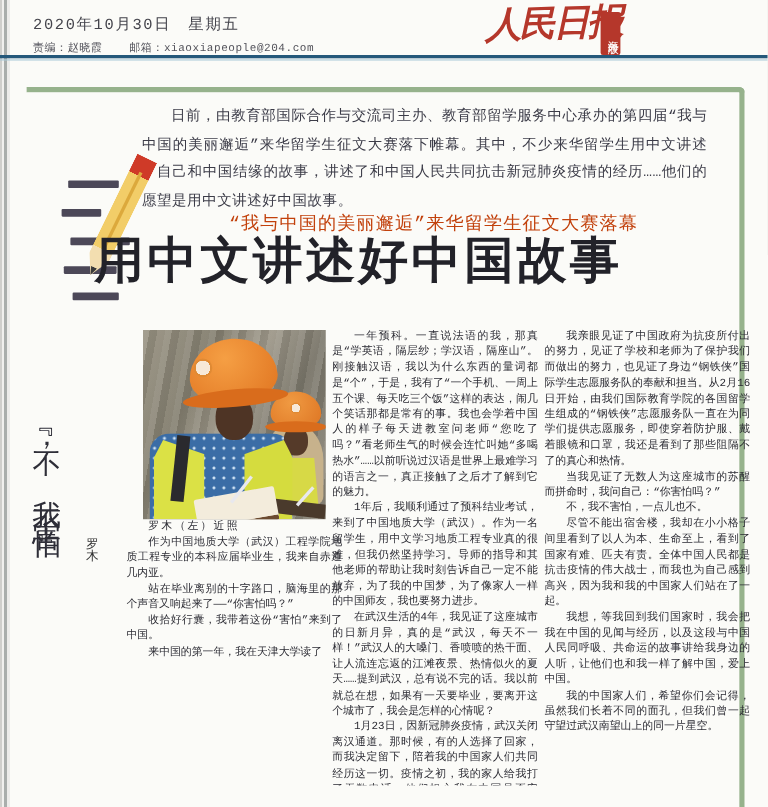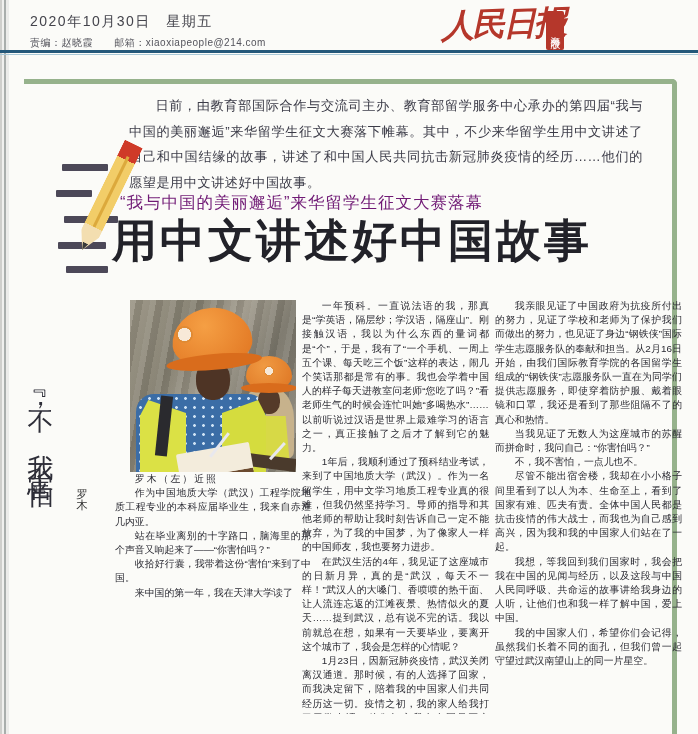--- a/index.html
+++ b/index.html
@@ -1,17 +1,17 @@
 <!DOCTYPE html>
 <html><head>
 <meta charset="utf-8">
 <style>
   html,body{margin:0;padding:0;background:#e9e9e6;}
   #page{position:relative;width:698px;height:734px;background:#fbfbf8;overflow:hidden;
-        font-family:Liberation Sans, sans-serif;color:#2c2c34;}
+        font-family:Liberation Mono, monospace;color:#2c2c34;}
   
   #scan-edge{position:absolute;left:0;top:0;bottom:0;width:14px;
     background:linear-gradient(to right,#cfcfcc 0 2px,#f0f0ee 2px 4px,#a9aeac 4px 6px,#ececea 6px 9px,#fbfbf8 9px);}
   
   .date-line{position:absolute;left:30px;top:13px;font-size:14px;letter-spacing:1.5px;color:#44444c;}
   .editor-line{position:absolute;left:30px;top:36px;font-size:10px;color:#54545c;letter-spacing:.5px;}
   .editor-line span{margin-right:18px;}
   .masthead{position:absolute;left:441px;top:7px;font-size:33px;font-weight:bold;font-style:italic;
     color:#b5372b;letter-spacing:-2px;transform:rotate(-2deg);line-height:1;}
   .edition-badge{position:absolute;left:546px;top:11px;width:18px;height:39px;background:#b5372b;
@@ -34,23 +34,23 @@
   .b4{left:4px;top:96px;width:48px;}
   .b5{left:12px;top:120px;width:42px;}
   .pencil{position:absolute;left:44px;top:-8px;width:20px;height:118px;transform:rotate(26deg);
     background:linear-gradient(to bottom,#cf3a28 0 15%,#f2cd68 15% 55%,#e8b94e 55% 78%,#f3debO 78%);
     background:linear-gradient(to bottom,#cf3a28 0 15%,#f2cd68 15% 78%,#f3deb0 78% 100%);
     clip-path:polygon(0 0,100% 0,100% 84%,50% 100%,0 84%);}
   .pencil-stripe{position:absolute;left:9px;top:14px;width:3px;height:78px;background:#dca93c;}
   .pencil-lead{position:absolute;left:7px;bottom:0;width:6px;height:8px;background:#3a3a3a;
     clip-path:polygon(0 0,100% 0,50% 100%);}
   
-  .kicker{position:absolute;left:120px;top:192px;width:460px;text-align:left;font-size:16.5px;
-    color:#701a75;letter-spacing:1px;}
-  .headline{position:absolute;left:86px;top:212px;width:532px;text-align:center;font-size:45px;
+  .kicker{position:absolute;left:120px;top:192px;width:460px;text-align:right;font-size:16.5px;
+    color:#c2410c;letter-spacing:1px;}
+  .headline{position:absolute;left:86px;top:212px;width:532px;text-align:left;font-size:45px;
     font-weight:bold;color:#222229;letter-spacing:3px;line-height:1.3;}
   
   .side-quote{position:absolute;left:24px;top:381px;height:220px;writing-mode:vertical-rl;
     font-size:26px;letter-spacing:9px;color:#2e2e38;}
   .side-author{position:absolute;left:74px;top:480px;height:60px;writing-mode:vertical-rl;
     font-size:11.5px;letter-spacing:10px;color:#333;}
   
   .col{position:absolute;top:299px;height:415px;overflow:hidden;}
   #col1{left:96px;width:196px;margin-left:19px;}
   #col2{left:302px;width:187px;}
@@ -94,21 +94,21 @@
 </style>
 </head>
 <body>
 
 <div id="page">
   <div id="scan-edge"></div>
 
   <div class="date-line">2020年10月30日　星期五</div>
   <div class="editor-line">
     <span>责编：赵晓霞</span>
-    <span>邮箱：xiaoxiapeople@214.com</span>
+    <span>邮箱：xiaoxiapeople@204.com</span>
   </div>
   <div class="masthead">人民日报</div>
   <div class="edition-badge">
     <span>海外版</span>
   </div>
   <div class="rule-blue"></div>
   <div class="rule-blue-light"></div>
 
   <div id="frame"></div>
 

